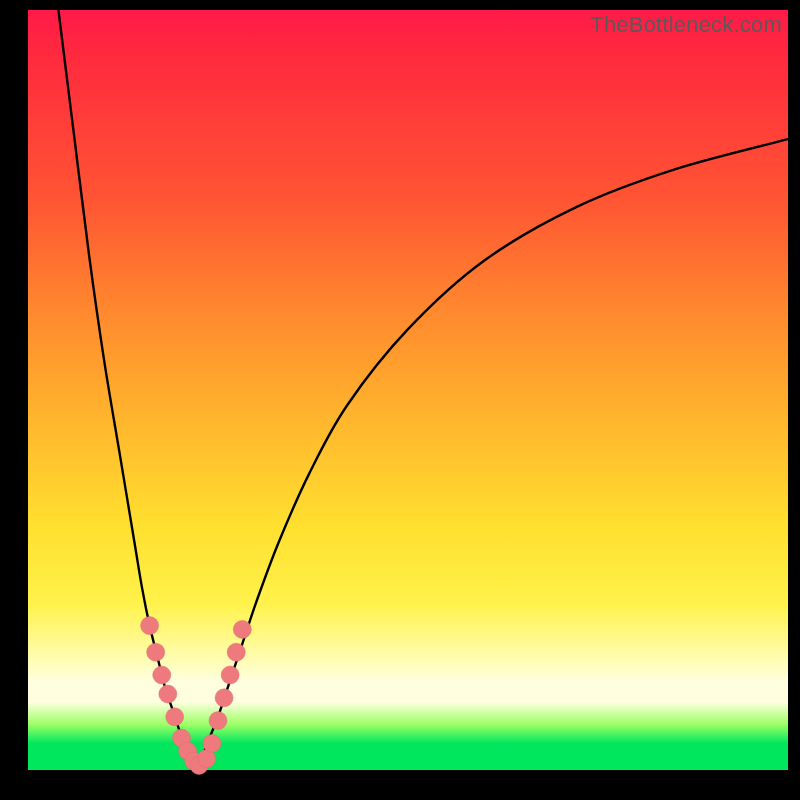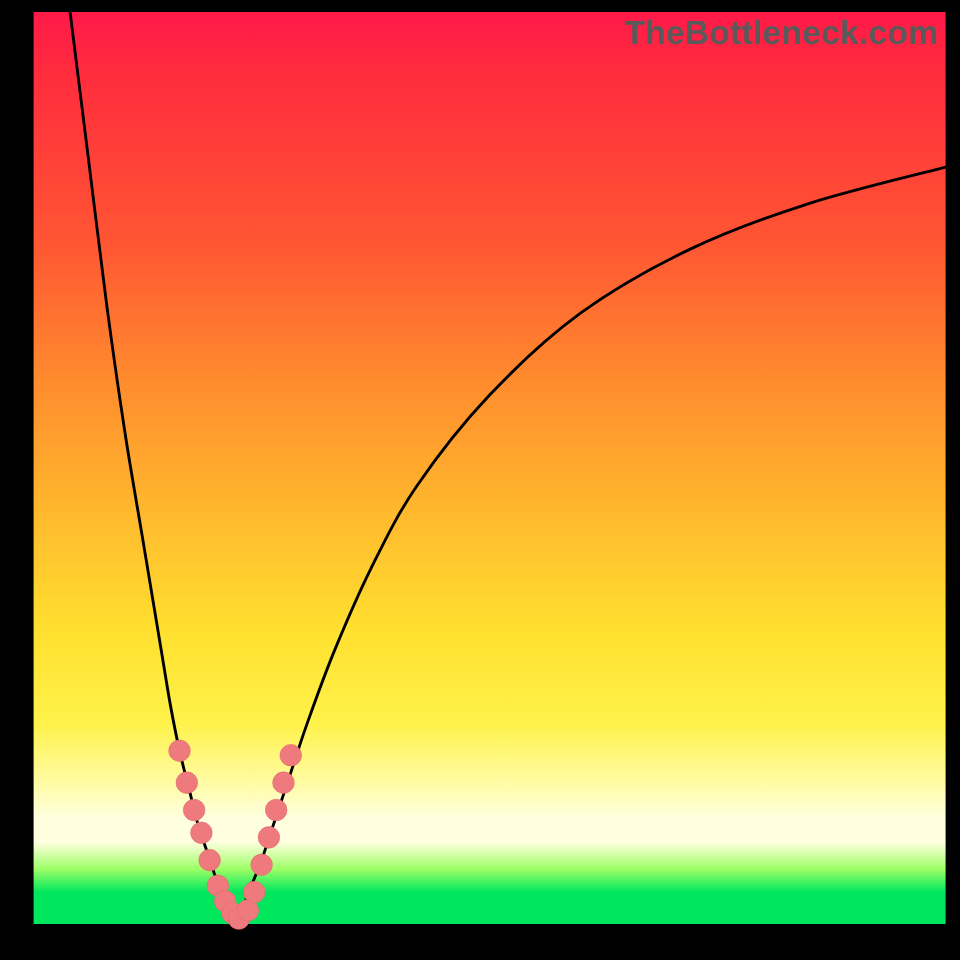--- a/index.html
+++ b/index.html
@@ -39,22 +39,22 @@
       #9dff66 94%,
       #00e75e 96.5%,
       #00e75e 100%
     );
   }
   .watermark {
     position: absolute;
     top: 2px;
     right: 6px;
     color: #5a5a5a;
-    font-size: 28px;
-    font-weight: 700;
+    font-size: 22px;
+    font-weight: 400;
     letter-spacing: 0.2px;
     user-select: none;
     pointer-events: none;
     margin-left: 22px;
   }
   svg.curves {
     position: absolute;
     left: 0;
     top: 0;
     width: 760px;

